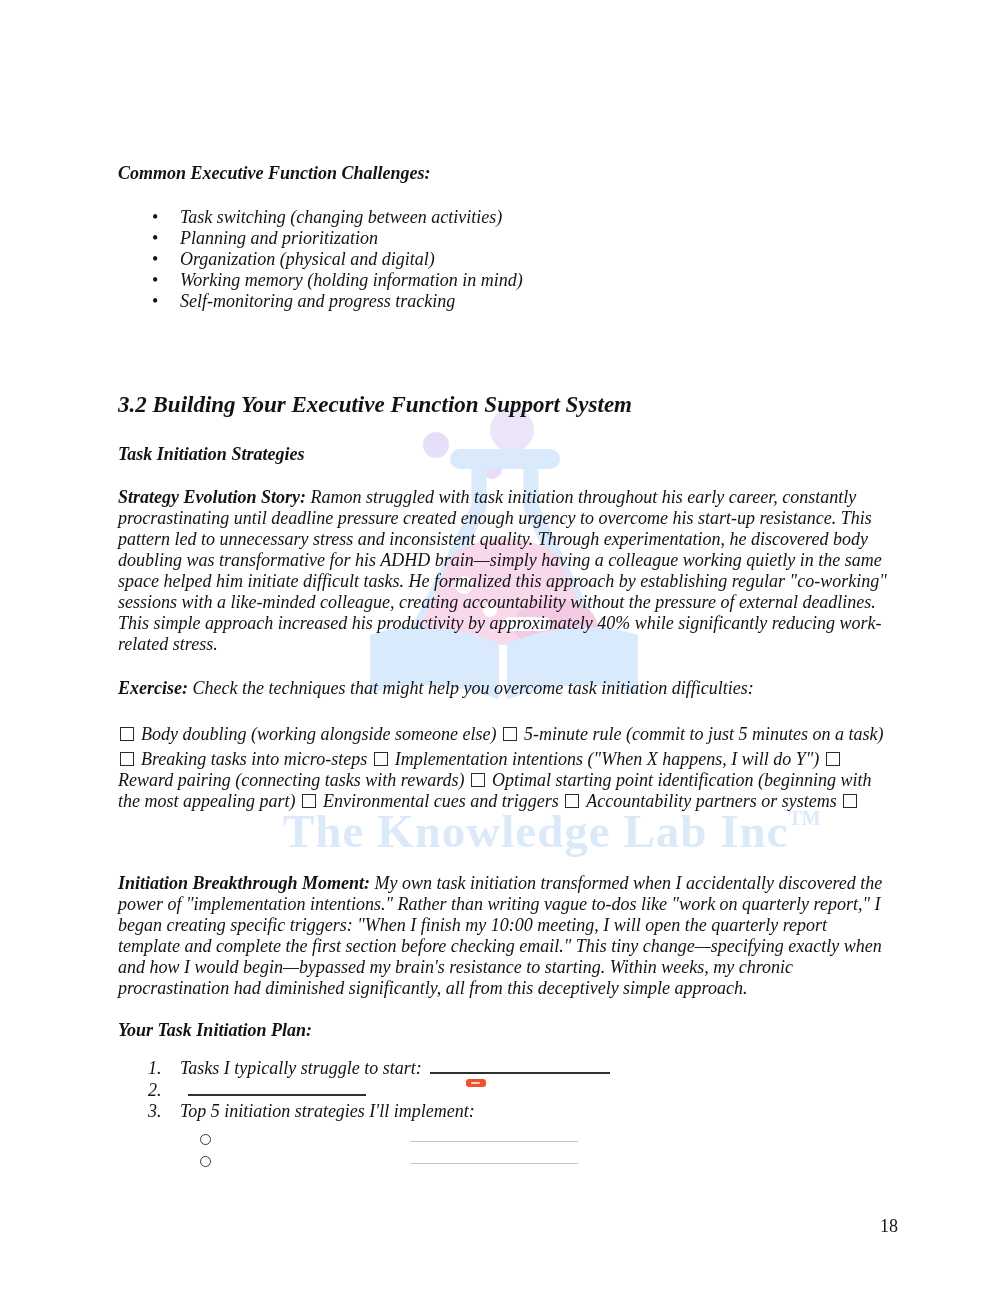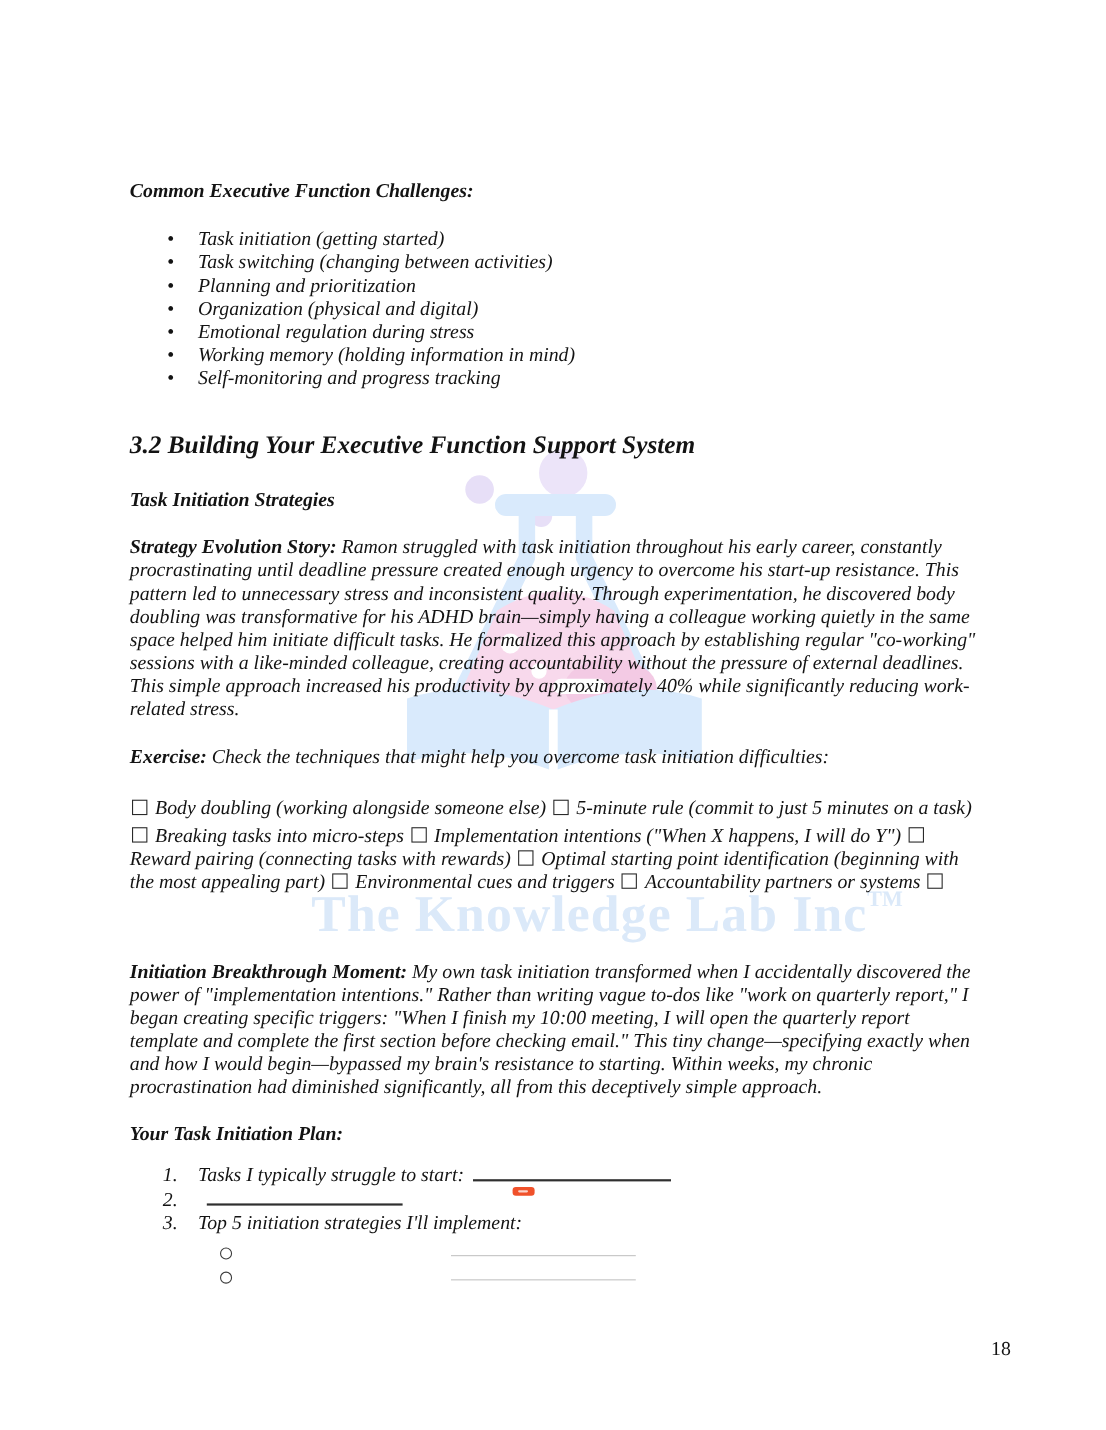--- a/index.html
+++ b/index.html
@@ -75,21 +75,21 @@
     position:absolute;left:466px;top:1079px;
     width:20px;height:8px;border-radius:3px;
     background:#f0512a;
   }
   .marker::after{
     content:"";position:absolute;left:5px;top:3px;width:9px;height:2px;
     background:rgba(255,255,255,.75);border-radius:1px;
   }
   .page-number{
     position:absolute;left:880px;top:1216px;width:60px;
-    font-style:normal;font-size:18px;text-align:center;
+    font-style:normal;font-size:18px;
   }
 </style>
 </head>
 <body>
 
 <div class="page">
 
   <svg class="wm-logo" width="330" height="310" viewBox="0 0 330 310" aria-hidden="true">
     <circle cx="96" cy="42" r="13" fill="#e7dff7"></circle>
     <circle cx="172" cy="27" r="22" fill="#ece4f9"></circle>
@@ -107,25 +107,23 @@
 
   <div class="wm-text">
     <span>The Knowledge Lab Inc</span><span class="tm">TM</span>
   </div>
 
   <div class="content-layer">
 
     <div class="block h-small" style="top:163px;">Common Executive Function Challenges:</div>
 
     <ul class="challenges block" style="top:207px;">
-        <li>Task initiation (getting started)</li>
         <li>Task switching (changing between activities)</li>
         <li>Planning and prioritization</li>
         <li>Organization (physical and digital)</li>
-        <li>Emotional regulation during stress</li>
         <li>Working memory (holding information in mind)</li>
         <li>Self-monitoring and progress tracking</li>
       </ul>
 
     <div class="block h-section" style="top:392px;">3.2 Building Your Executive Function Support System</div>
 
     <div class="block h-small" style="top:444px;">Task Initiation Strategies</div>
 
     <p class="block" style="top:487px;margin:0;">
       <span class="lead">Strategy Evolution Story:</span>

